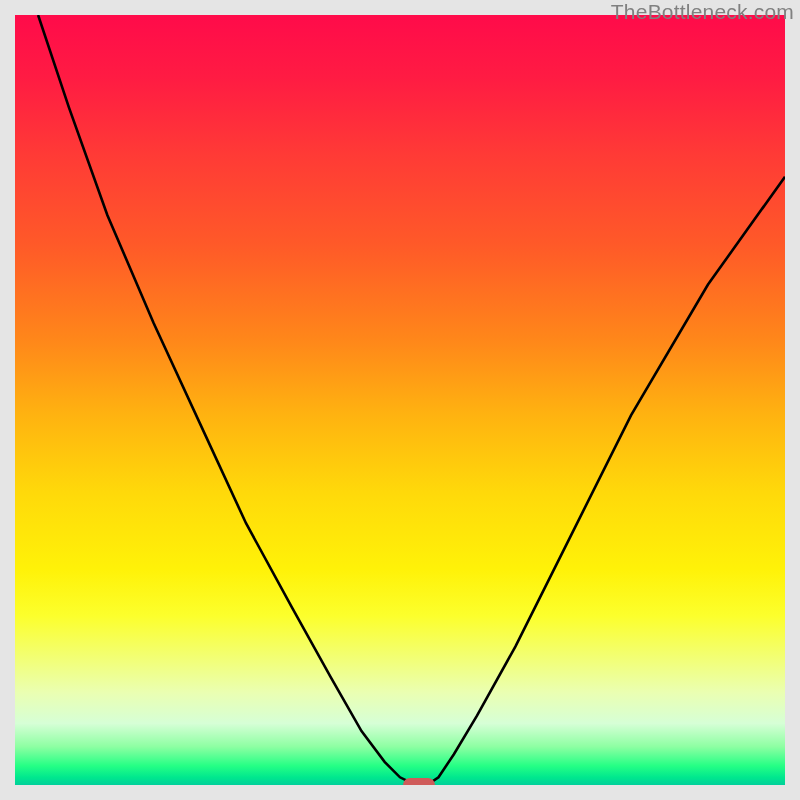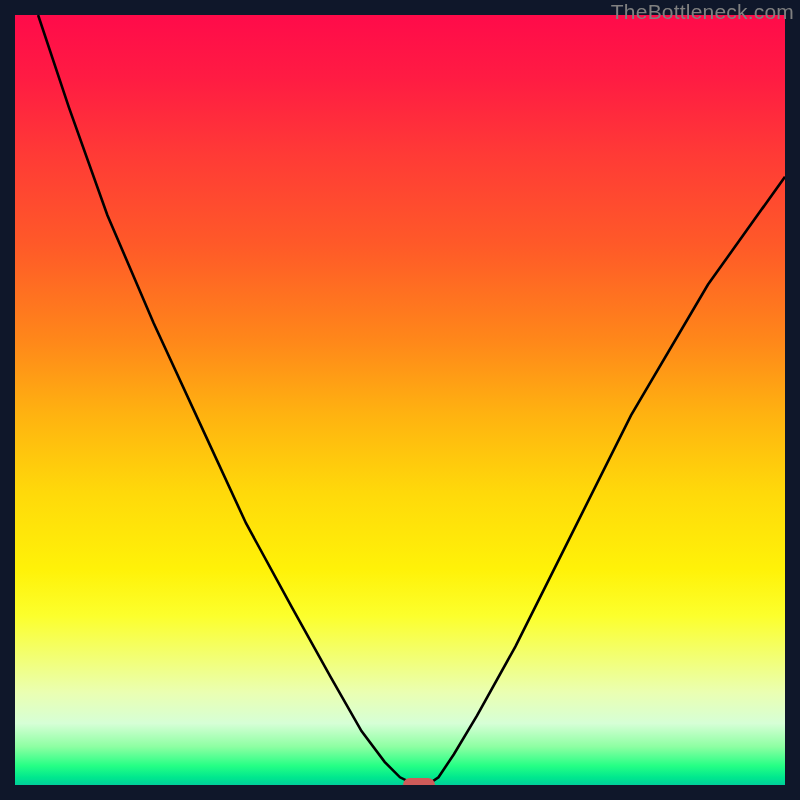--- a/index.html
+++ b/index.html
@@ -8,21 +8,21 @@
     width: 800px;
     height: 800px;
     background: #000;
     font-family: Arial, Helvetica, sans-serif;
     overflow: hidden;
   }
   .frame {
     position: relative;
     width: 800px;
     height: 800px;
-    background: #0f172a;
+    background: #e5e5e5;
   }
   .plot {
     position: absolute;
     left: 15px;
     top: 15px;
     width: 770px;
     height: 770px;
     overflow: hidden;
   }
   .gradient {

